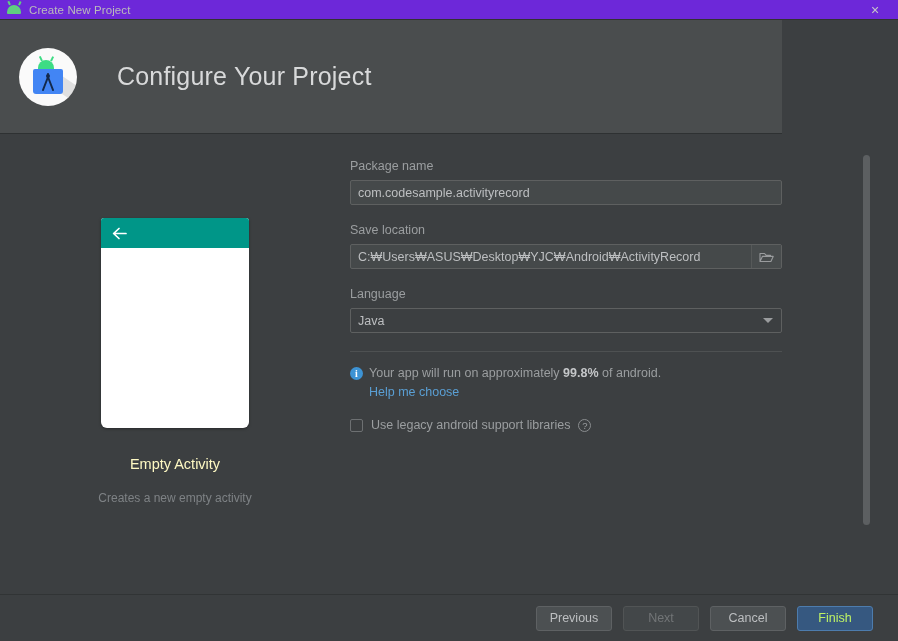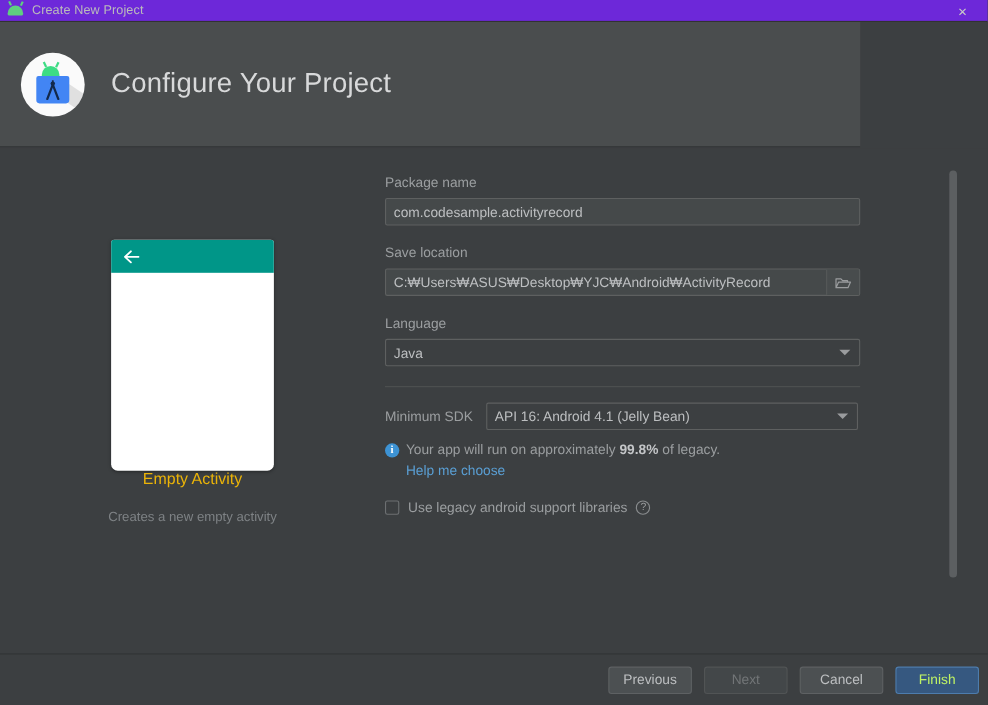--- a/index.html
+++ b/index.html
@@ -59,21 +59,21 @@
     color: #c8c8c8; font-size: 14px; line-height: 1;
     cursor: pointer;
   }
 
   
   #header {
     position: absolute; left: 0; top: 20px;
     width: 782px; height: 114px;
     background: #4a4d4e;
     border-bottom: 1px solid #2e3132;
-    display: flex; align-items: center;
+    display: flex; align-items: center; gap: 16px;
   }
   #as-logo {
     width: 58px; height: 58px;
     margin-left: 19px;
     border-radius: 50%;
     background: #fafafa;
     position: relative;
     flex: none;
     overflow: hidden;
   }
@@ -137,22 +137,23 @@
     overflow: hidden;
     box-shadow: 0 1px 3px rgba(0,0,0,.35);
   }
   #phone-appbar {
     width: 100%; height: 30px;
     background: #009688;
     display: flex; align-items: center;
   }
   #phone-appbar svg { margin-left: 11px; }
   #preview-title {
+    margin-top: 28px;
     font-size: 14.5px;
-    color: #eab308;
+    color: #fef9c3;
   }
   #preview-desc {
     margin-top: 19px;
     font-size: 12px;
     color: #7e8285;
   }
 
   
   #form-viewport {
     position: absolute; left: 350px; top: 0;
@@ -293,21 +294,21 @@
     cursor: pointer;
   }
 
   
   #footer {
     position: absolute; left: 0; top: 594px;
     width: 898px; height: 47px;
     background: #3c3f41;
     border-top: 1px solid #313435;
     display: flex; align-items: center; justify-content: flex-end;
-    padding-right: 8px;
+    padding-right: 25px;
   }
   .btn {
     min-width: 76px; height: 25px;
     margin-left: 11px;
     border: 1px solid #5e6163;
     border-radius: 3px;
     background: #4c5052;
     color: #bdbfc1;
     font-size: 12.5px;
     display: flex; align-items: center; justify-content: center;
@@ -385,34 +386,27 @@
         <div class="field-group">
           <div class="field-label">Language</div>
           <div class="combo">
             <span>Java</span>
             <span class="arrow-down"></span>
           </div>
         </div>
 
         <div class="separator"></div>
 
-        <div class="sdk-row">
-          <div class="field-label">Minimum SDK</div>
-          <div class="combo">
-            <span>API 16: Android 4.1 (Jelly Bean)</span>
-            <span class="arrow-down"></span>
-          </div>
-        </div>
 
         <div class="info-row">
           <span class="info-icon">i</span>
           <span>
             <span>Your app will run on approximately</span>
             <b>99.8%</b>
-            <span>of legacy.</span>
+            <span>of android.</span>
           </span>
         </div>
         <span class="link">Help me choose</span>
 
         <div class="checkbox-row">
           <span class="checkbox"></span>
           <span>Use legacy android support libraries</span>
           <span class="help-icon">?</span>
         </div>
 

